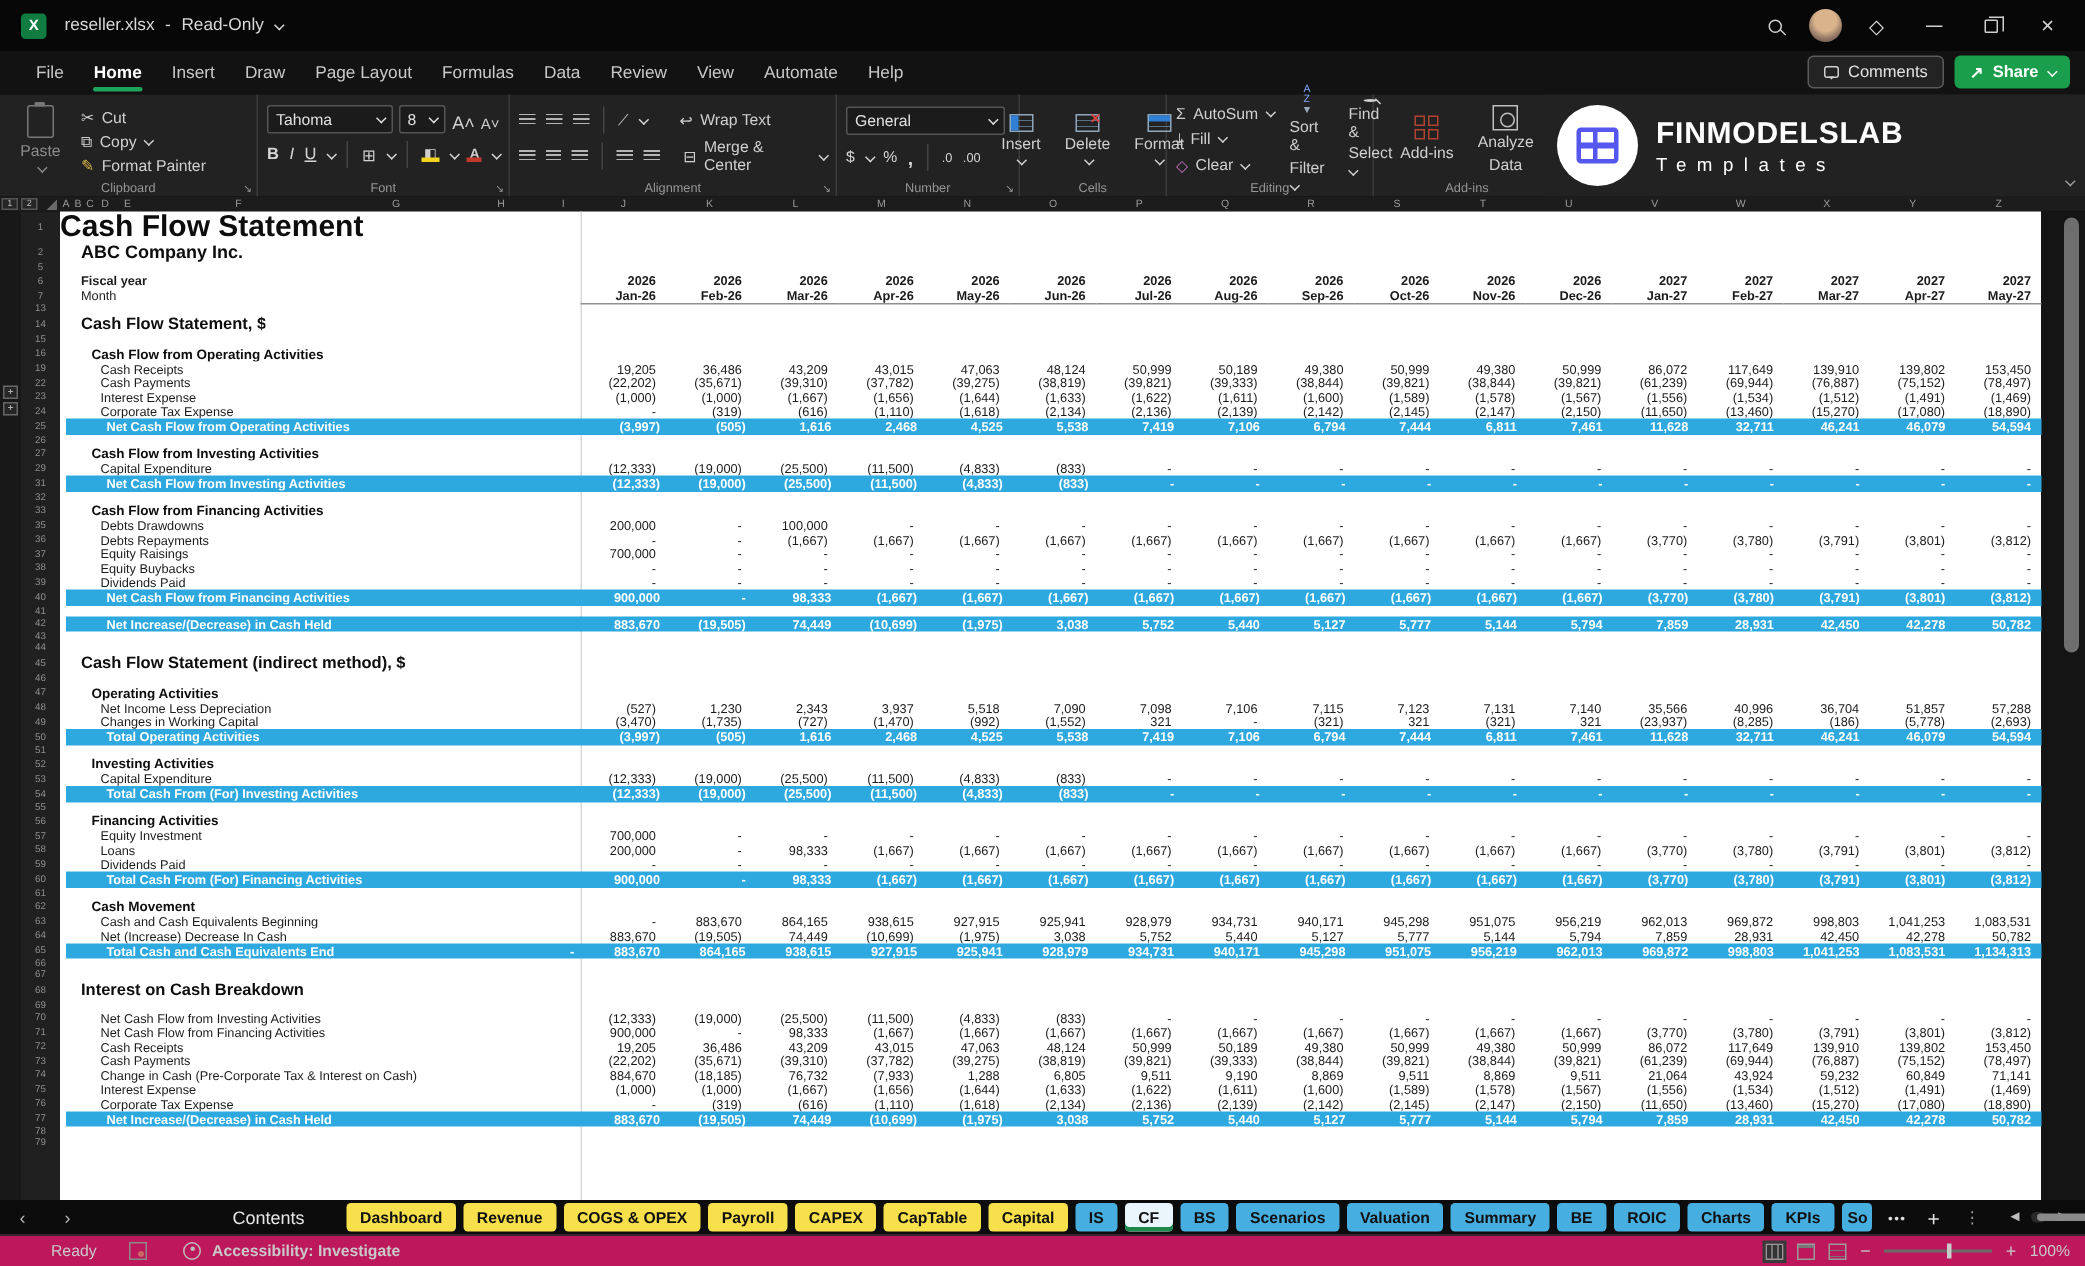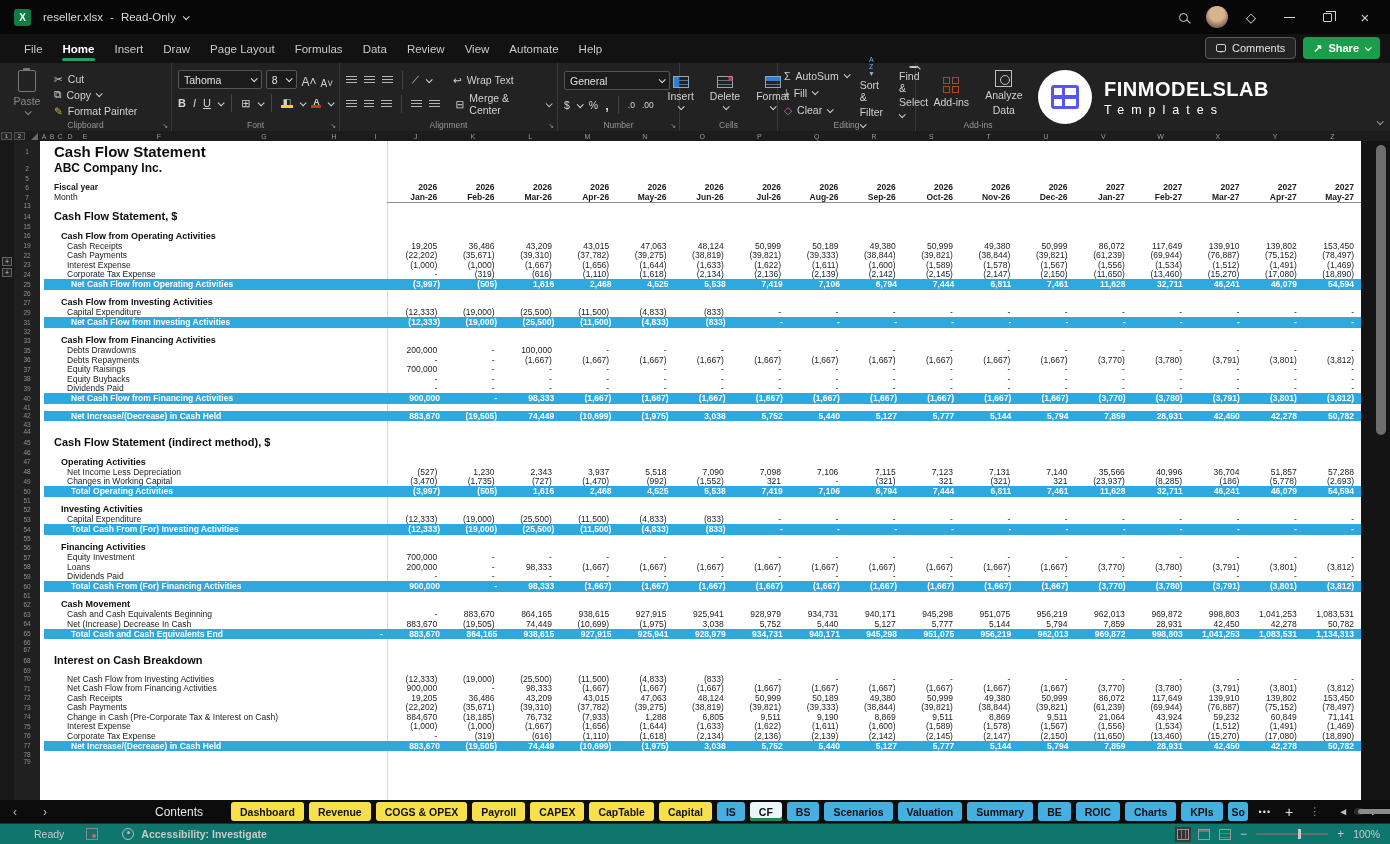--- a/index.html
+++ b/index.html
@@ -85,21 +85,21 @@
   .vline { position:absolute; left:387px; top:0; bottom:0; width:1px; background:#d9d9d9; }
   .row { display:flex; position:relative; }
   .oc { width:14px; }
   .rn { width:26px; color:#8f8f8f; font-size:6.5px; display:flex; align-items:center; justify-content:center; }
   .body { width:1321px; display:flex; align-items:center; color:#1b1b1b; }
   .lab { width:347px; display:flex; align-items:center; overflow:hidden; white-space:nowrap; }
   .lab .lab-text { margin-right:auto; }
   .pre-val { width:57px; text-align:right; padding-right:7px; }
   .v { width:57.3px; text-align:right; padding-right:7px; font-size:8.5px; overflow:hidden; white-space:nowrap; }
   .t-blank { height:7px; }
-  .t-title { height:20px; } .t-title .lab { width:auto; padding-left:14px; font-size:15px; font-weight:bold; color:#0d0d0d; }
+  .t-title { height:20px; } .t-title .lab { width:auto; padding-left:0; font-size:20px; font-weight:bold; color:#0d0d0d; }
   .t-subtitle { height:14px; } .t-subtitle .lab { width:auto; padding-left:14px; font-size:12px; font-weight:bold; color:#0d0d0d; }
   .t-link { height:11px; } .t-link .lab { width:auto; padding-left:14px; font-size:8.5px; }
   .t-link .lab-text { color:#2F6DCF; text-decoration:underline; font-weight:bold; }
   .t-colhead { height:10px; } .t-colhead .lab { padding-left:14px; font-size:8.5px; font-weight:bold; }
   .t-colhead .v { font-weight:bold; }
   .t-monthhead { height:10px; } .t-monthhead .lab { padding-left:14px; font-size:8.5px; font-weight:normal; }
   .t-monthhead .v { font-weight:bold; border-bottom:1px solid #8f8f8f; }
   .t-h1 { height:14px; } .t-h1 .lab { width:auto; padding-left:14px; font-size:11px; font-weight:bold; color:#0d0d0d; }
   .t-h2 { height:11px; } .t-h2 .lab { width:auto; padding-left:21px; font-size:9px; font-weight:bold; color:#0d0d0d; }
   .t-item { height:9.5px; } .t-item .lab { padding-left:27px; font-size:8.5px; }
@@ -120,21 +120,21 @@
   .tab-clipped { width:20px; overflow:hidden; padding:0 4px; }
   .tab-more { color:#e0e0e0; font-size:9px; letter-spacing:1px; margin:0 6px; }
   .tab-plus { color:#e0e0e0; font-size:14px; margin:0 8px; }
   .tab-dots { color:#9a9a9a; font-size:11px; margin:0 8px; }
   .hscroll { flex:1; height:8px; margin:0 10px; display:flex; align-items:center; gap:6px; }
   .hs-track { flex:1; height:7px; border-radius:4px; background:#2a2a2a; position:relative; }
   .hs-thumb { position:absolute; left:4px; top:1px; width:165px; height:5px; border-radius:3px; background:#8a8a8a; }
   .hs-arrow { color:#bdbdbd; font-size:10px; }
 
   
-  .statusbar { position:absolute; top:823px; left:0; right:0; height:21px; background:#0f766e; border-top:1px solid #2c2c2c; display:flex; align-items:center; color:#c9c9c9; font-size:10.5px;text-align:right; }
+  .statusbar { position:absolute; top:823px; left:0; right:0; height:21px; background:#be185d; border-top:1px solid #2c2c2c; display:flex; align-items:center; color:#c9c9c9; font-size:10.5px;text-align:right; }
   .sb-ready { margin-left:34px; }
   .macro-ico { width:12px; height:12px; border:1px solid #8a8a8a; margin-left:22px; position:relative; }
   .macro-ico::after { content:""; position:absolute; right:1px; bottom:1px; width:4px; height:4px; border-radius:50%; background:#c66; }
   .acc-ico { width:12px; height:12px; border:1.2px solid #bdbdbd; border-radius:50%; margin-left:24px; position:relative; }
   .acc-ico::after { content:""; position:absolute; left:3.5px; top:2px; width:3px; height:3px; border-radius:50%; background:#bdbdbd; }
   .sb-acc { margin-left:7px; font-weight:bold; }
   .sb-right { position:absolute; right:10px; display:flex; align-items:center; gap:9px; }
   .view-ico { width:12px; height:11px; border:1px solid #9a9a9a; background:repeating-linear-gradient(90deg, transparent 0 3px, #777 3px 4px); }
   .view-ico.pl { background:linear-gradient(#777 0 2px, transparent 2px); }
   .view-ico.pb { background:repeating-linear-gradient(180deg, transparent 0 3px, #777 3px 4px); }

